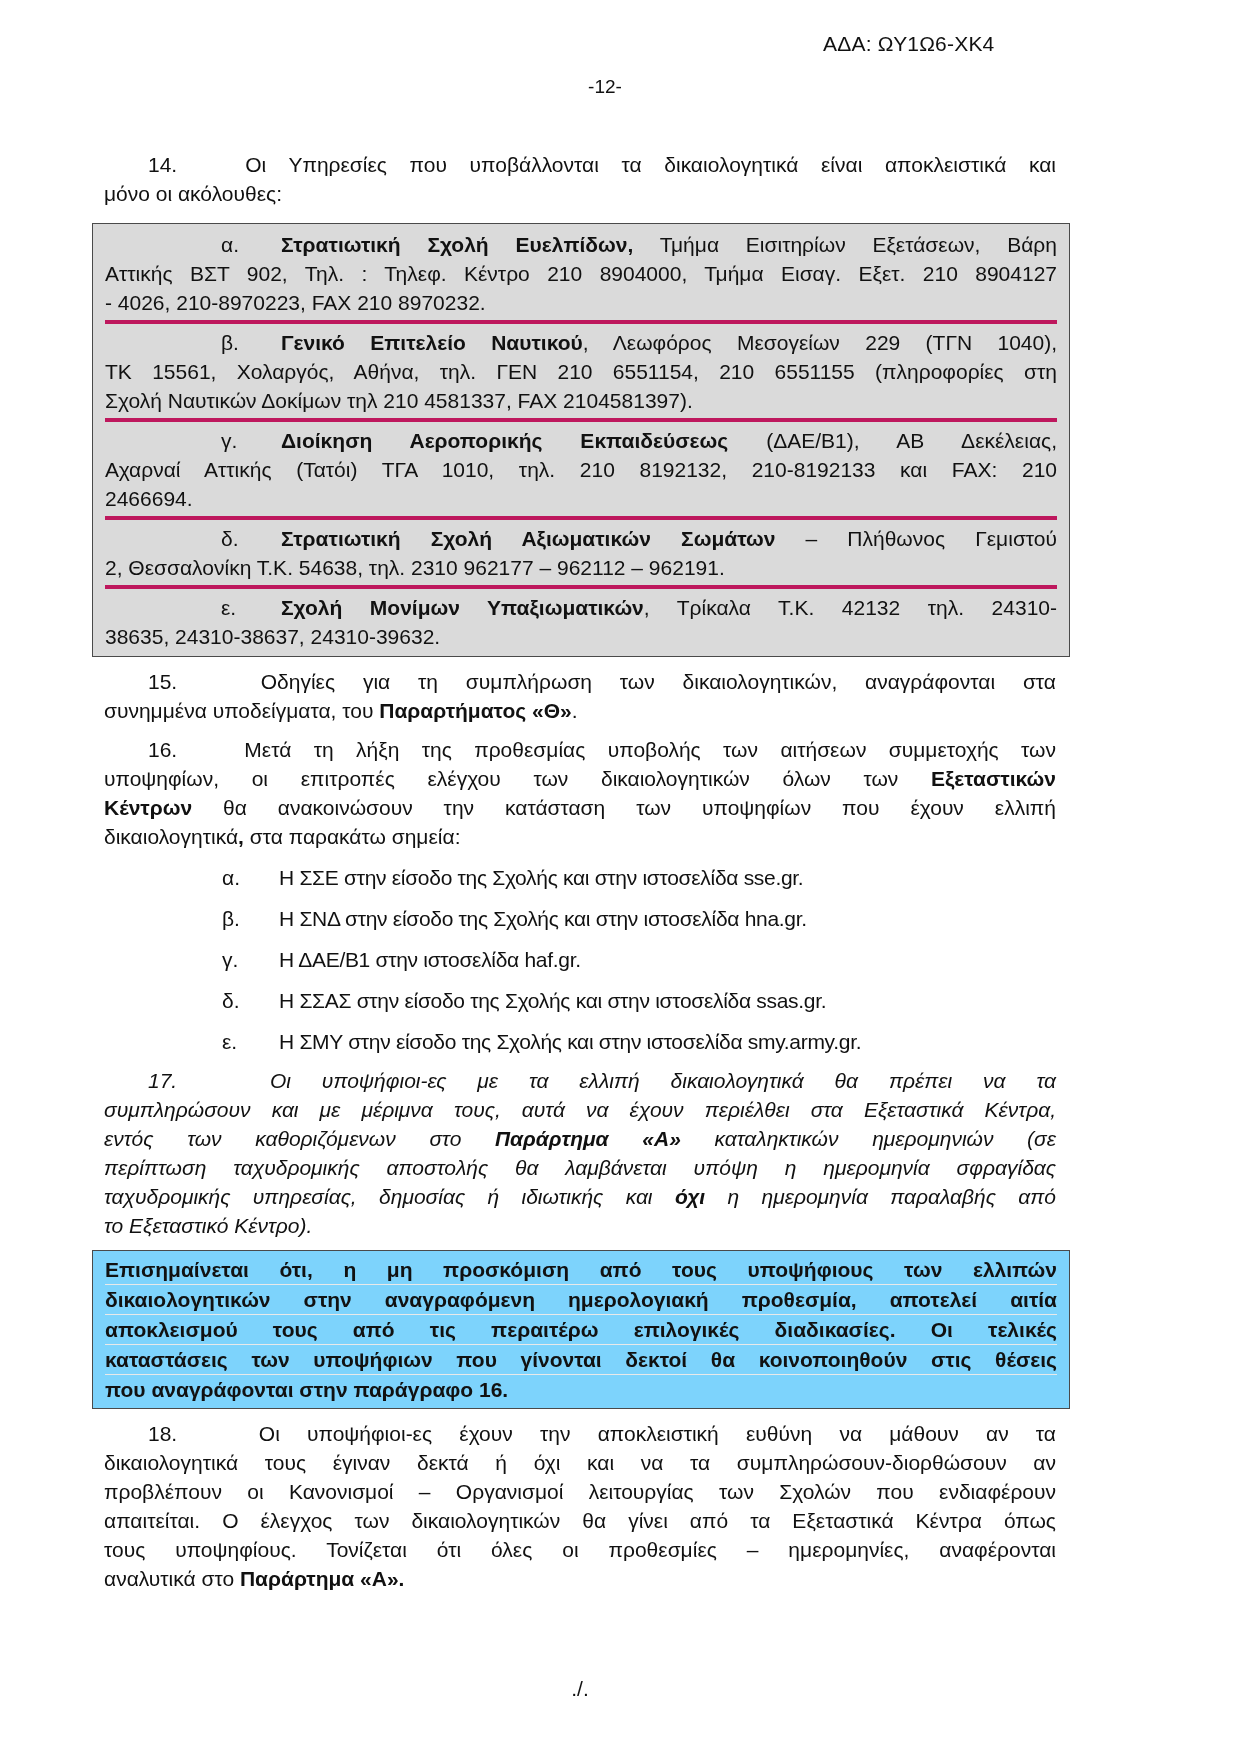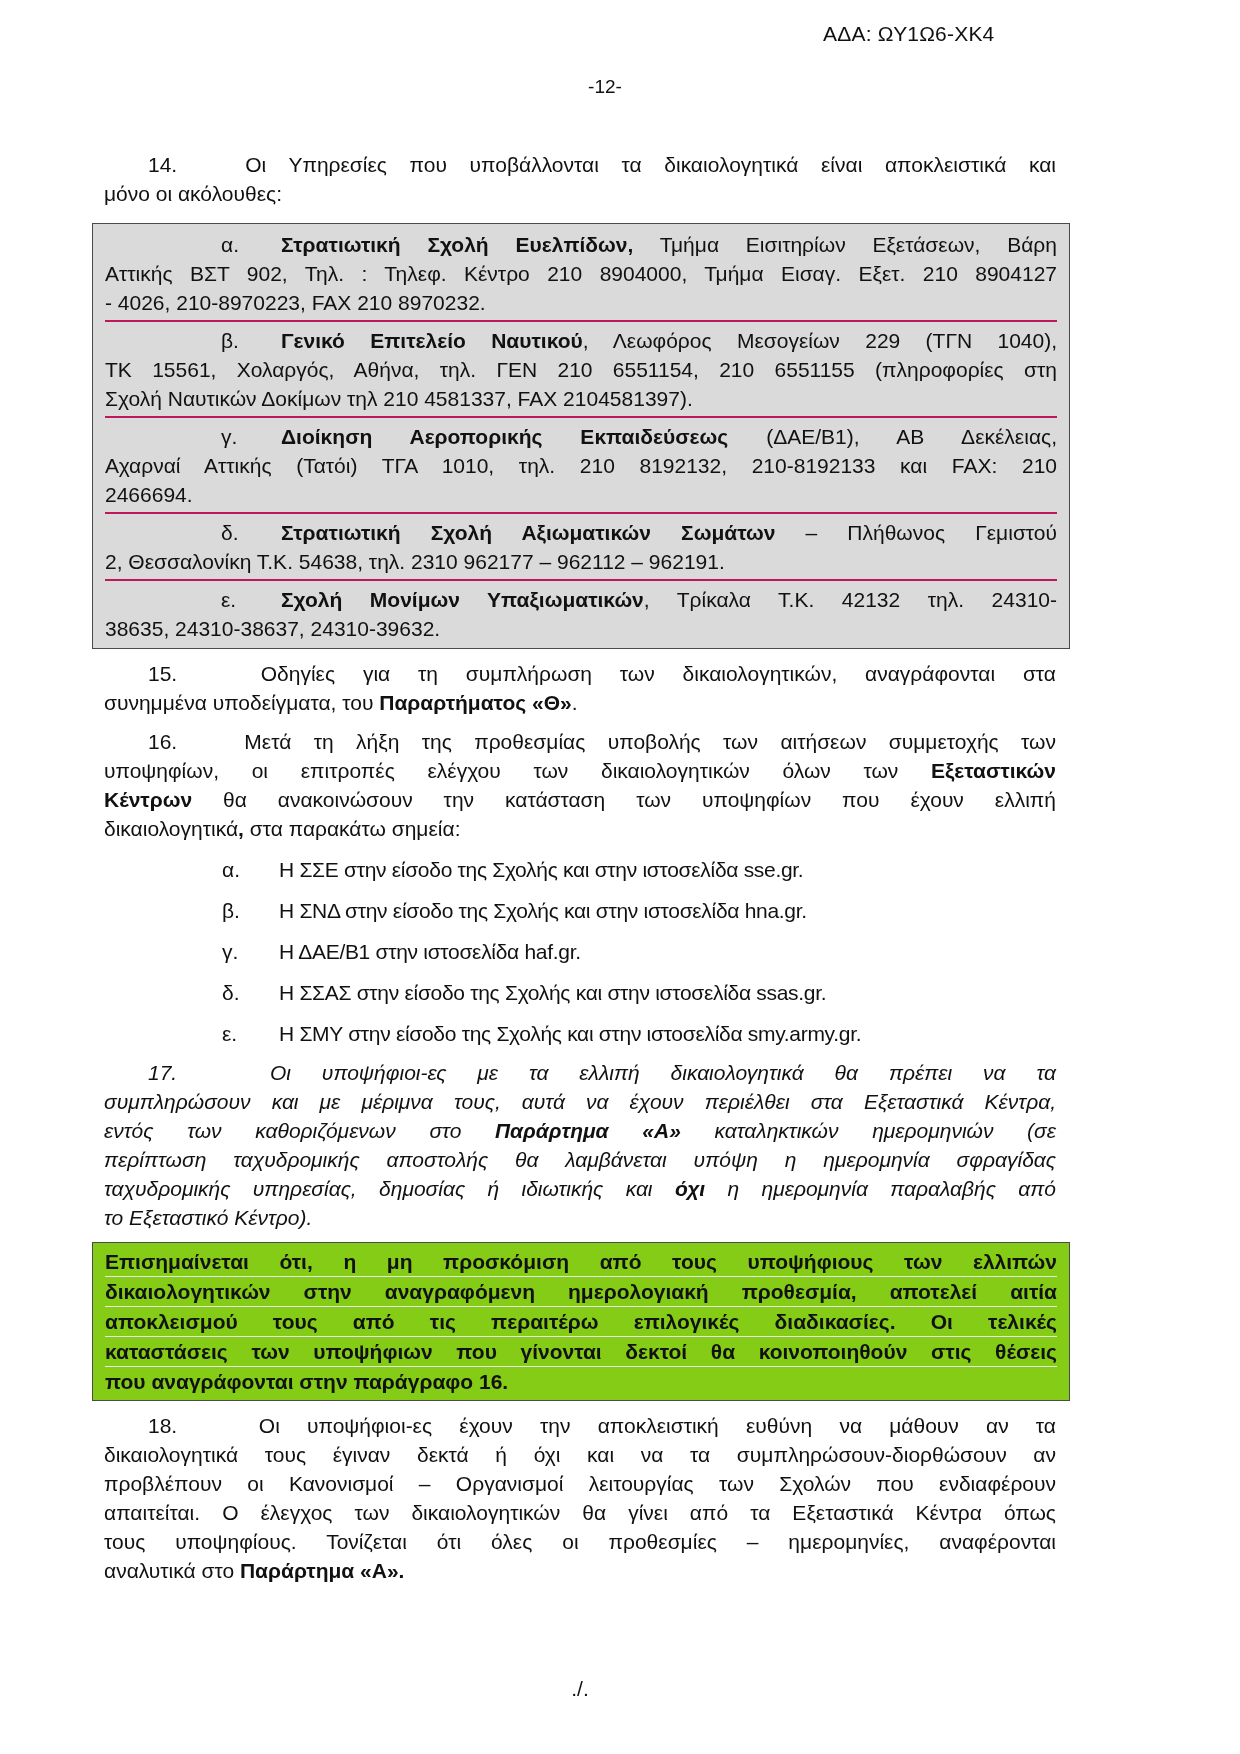--- a/index.html
+++ b/index.html
@@ -1,49 +1,49 @@
 <!DOCTYPE html>
 <html><head>
 <meta charset="utf-8">
 <style>
   html, body { margin: 0; padding: 0; background: #ffffff; }
   body {
     width: 1240px; height: 1754px; position: relative; overflow: hidden;
     font-family: "Liberation Sans", sans-serif; color: #111111;
   }
   .ada {
-    position: absolute; top: 22px; left: 823px;
+    position: absolute; top: 32px; left: 823px;
     font-size: 21px; letter-spacing: 0.2px;
   }
   .page-num {
     position: absolute; top: 76px; left: 0; width: 1210px; text-align: center;
     font-size: 19px;
   }
   .content {
     position: absolute; left: 104px; top: 150px; width: 952px;
     font-size: 21px; line-height: 29px;
   }
   .para { margin-top: 8px; }
   .num { display: inline-block; width: 60px; }
   .lead { display: inline-block; width: 116px; }
   .box {
     margin-left: -12px; margin-right: -14px;
     background: #dadada; border: 1.5px solid #4a4a4a;
     padding: 2px 12px 2px 12px;
   }
-  .box .item { padding: 4px 0 3px 0; border-top: 2px solid #be185d; }
+  .box .item { padding: 4px 0 3px 0; border-top: 4px solid #be185d; }
   .box .item:first-child { border-top: none; }
   b { font-weight: bold; }
   .list { margin-top: 6px; }
   .list .li { height: 41px; line-height: 41px; padding-left: 118px; }
   .list .li .l { display: inline-block; width: 57px; }
   .list .li .t { font-family: "Liberation Sans Narrow", "Liberation Sans", sans-serif; letter-spacing: -0.3px; text-align: center; }
   .box2 {
     margin-left: -12px; margin-right: -14px;
-    background: #84cc16; border: 1.5px solid #4a4a4a;
+    background: #7dd3fc; border: 1.5px solid #4a4a4a;
     padding: 4px 12px 4px 12px; font-weight: bold; margin-top: 10px;
   }
   .box2 .bl { border-top: 1px solid #e9e9e9; }
   .box2 .bl:first-child { border-top: none; }
   .footer {
     position: absolute; top: 1677px; left: 0; width: 1160px; text-align: center; font-size: 21px;
   }
   .ln { display:block; }
   .jl { text-align: justify; text-align-last: justify; }
 </style>

